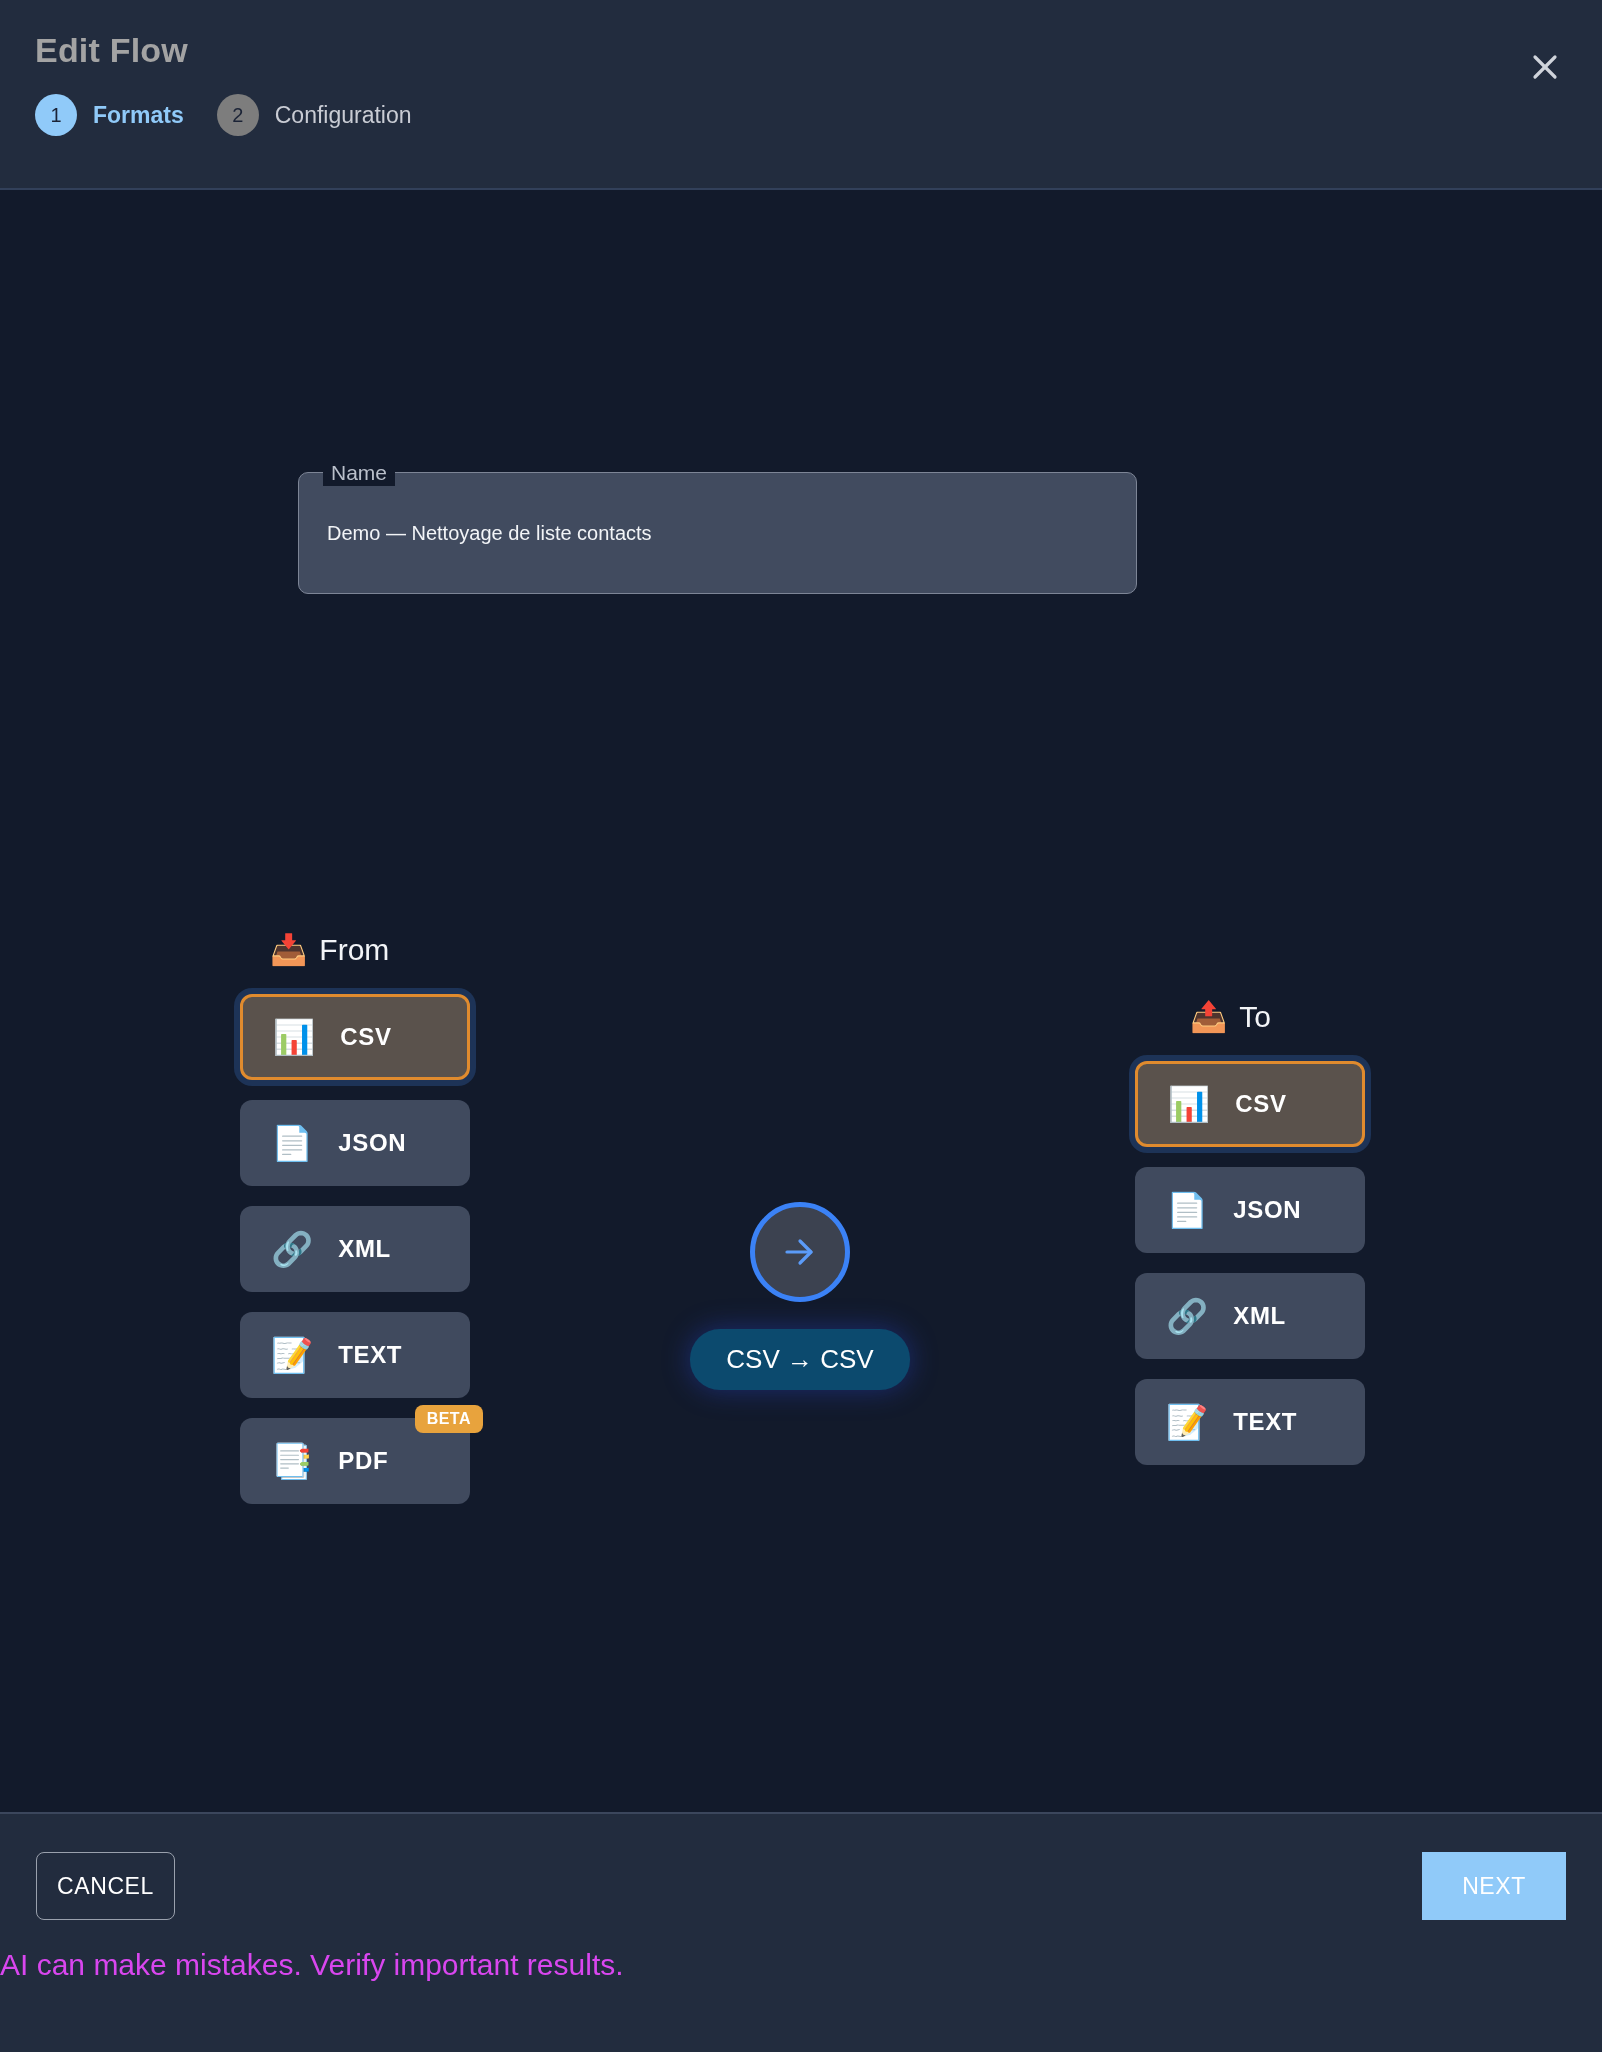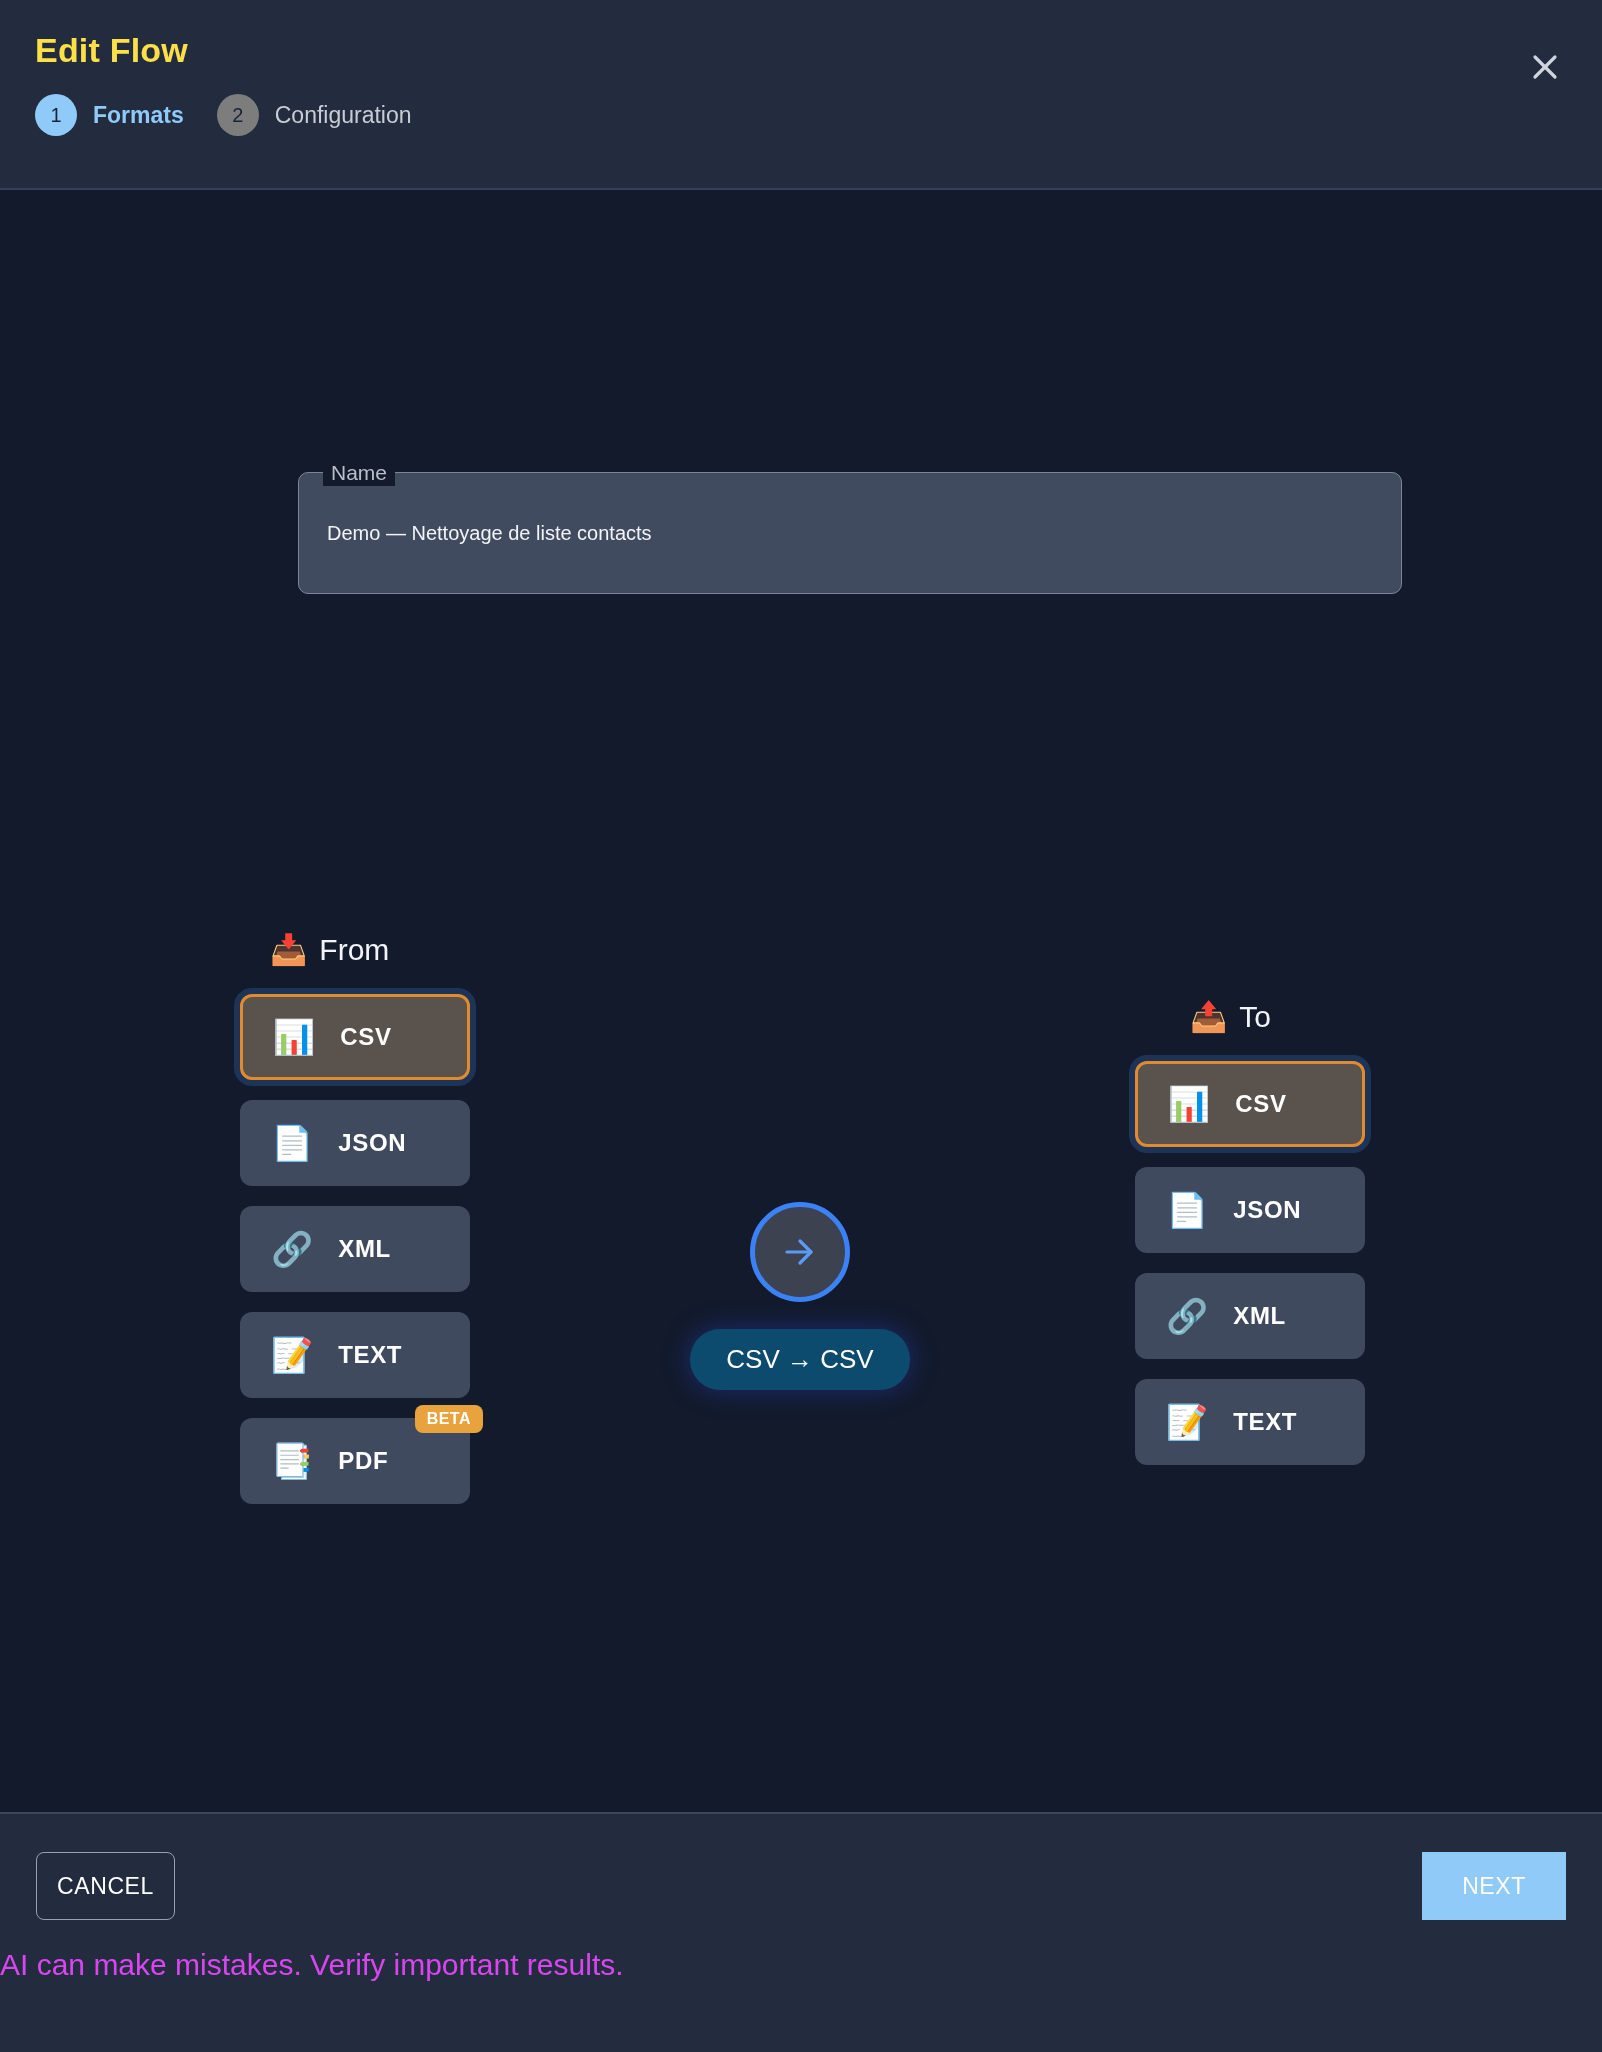--- a/index.html
+++ b/index.html
@@ -24,21 +24,21 @@
     position: relative;
     height: 190px;
     flex: 0 0 190px;
     background: #222c3e;
     border-bottom: 2px solid #32405a;
     padding: 28px 40px 0 35px;
   }
   .dialog-title {
     font-size: 34px;
     font-weight: bold;
-    color: #fde047;
+    color: #a3a3a3;
     letter-spacing: 0.2px;
     line-height: 44px;
   }
   .stepper {
     display: flex;
     align-items: center;
     margin-top: 22px;
     gap: 0px;
   }
   .step { display: flex; align-items: center; }
@@ -72,21 +72,21 @@
     position: relative;
     flex: 1 1 auto;
     background: #121a2b;
     overflow: hidden;
   }
 
   
   .name-field-wrap {
     position: absolute;
     left: 298px; top: 282px;
-    width: 1104px; height: 122px; border-radius: 7px;
+    width: 839px; height: 122px; border-radius: 7px;
   }
   .name-fieldset {
     position: relative;
     width: 100%; height: 100%;
     background: #414b5f;
     border: 1px solid #7d8596;
     border-radius: 10px;
   }
   .name-legend {
     position: absolute;

